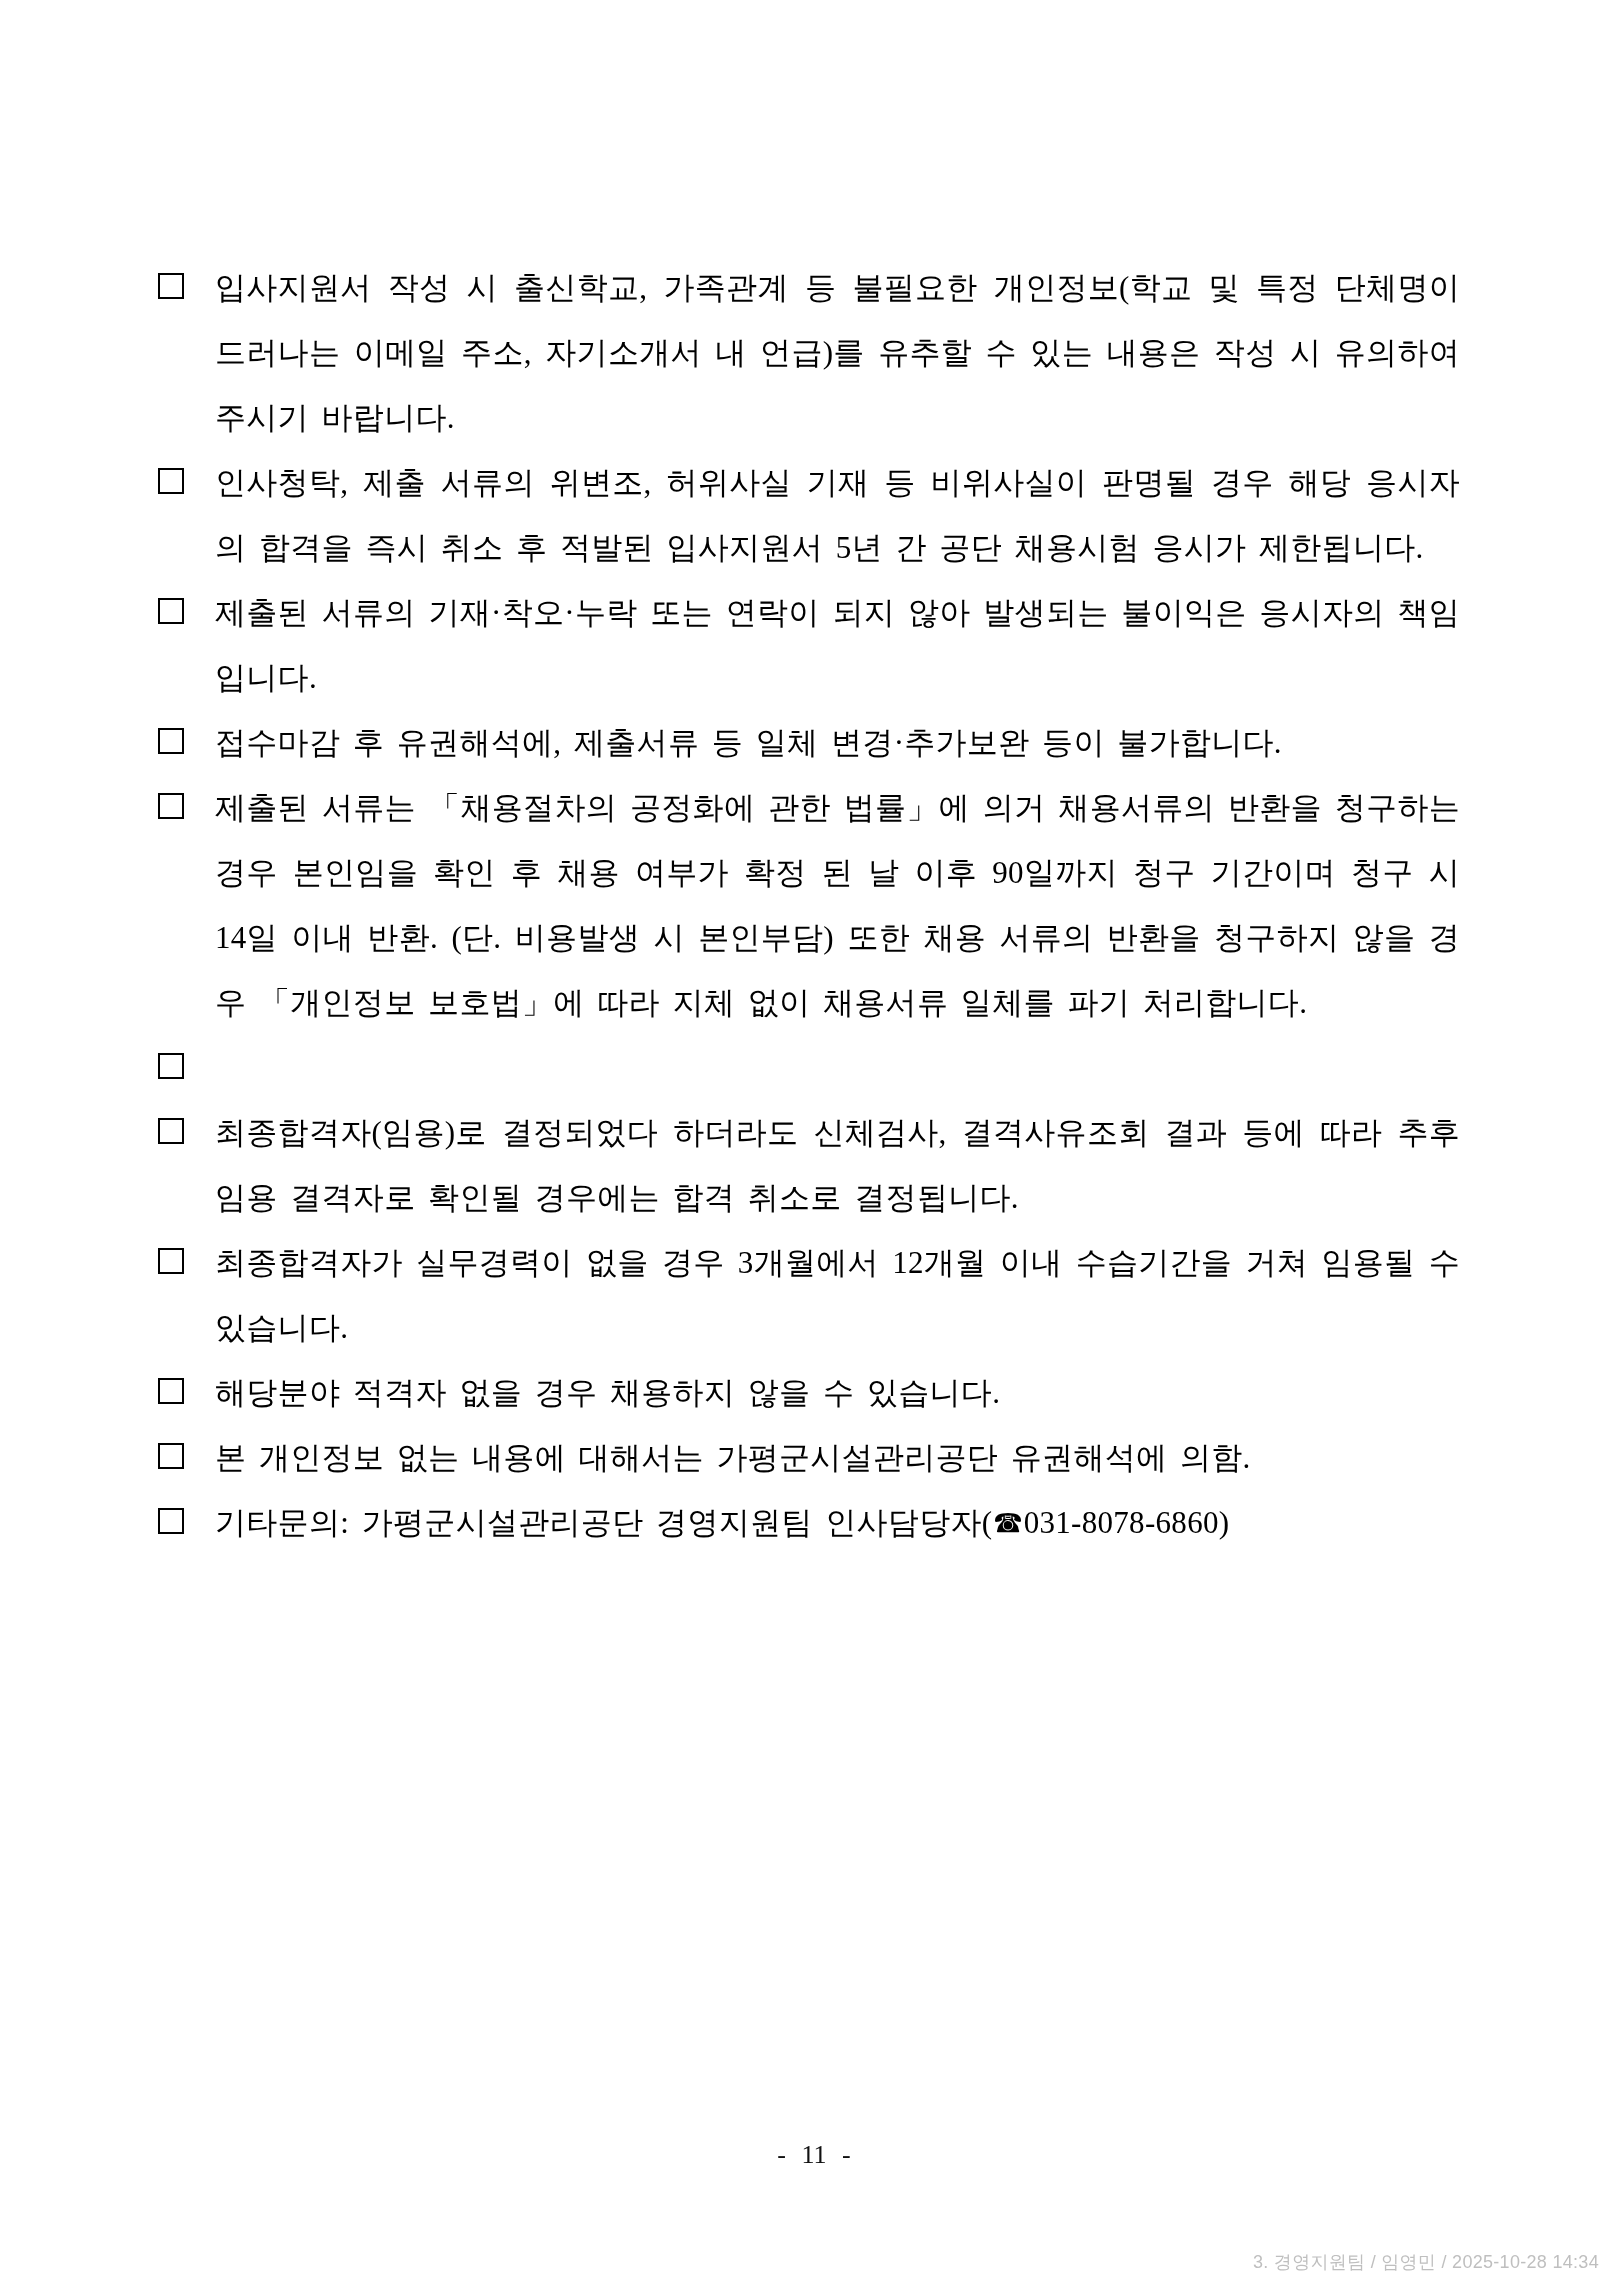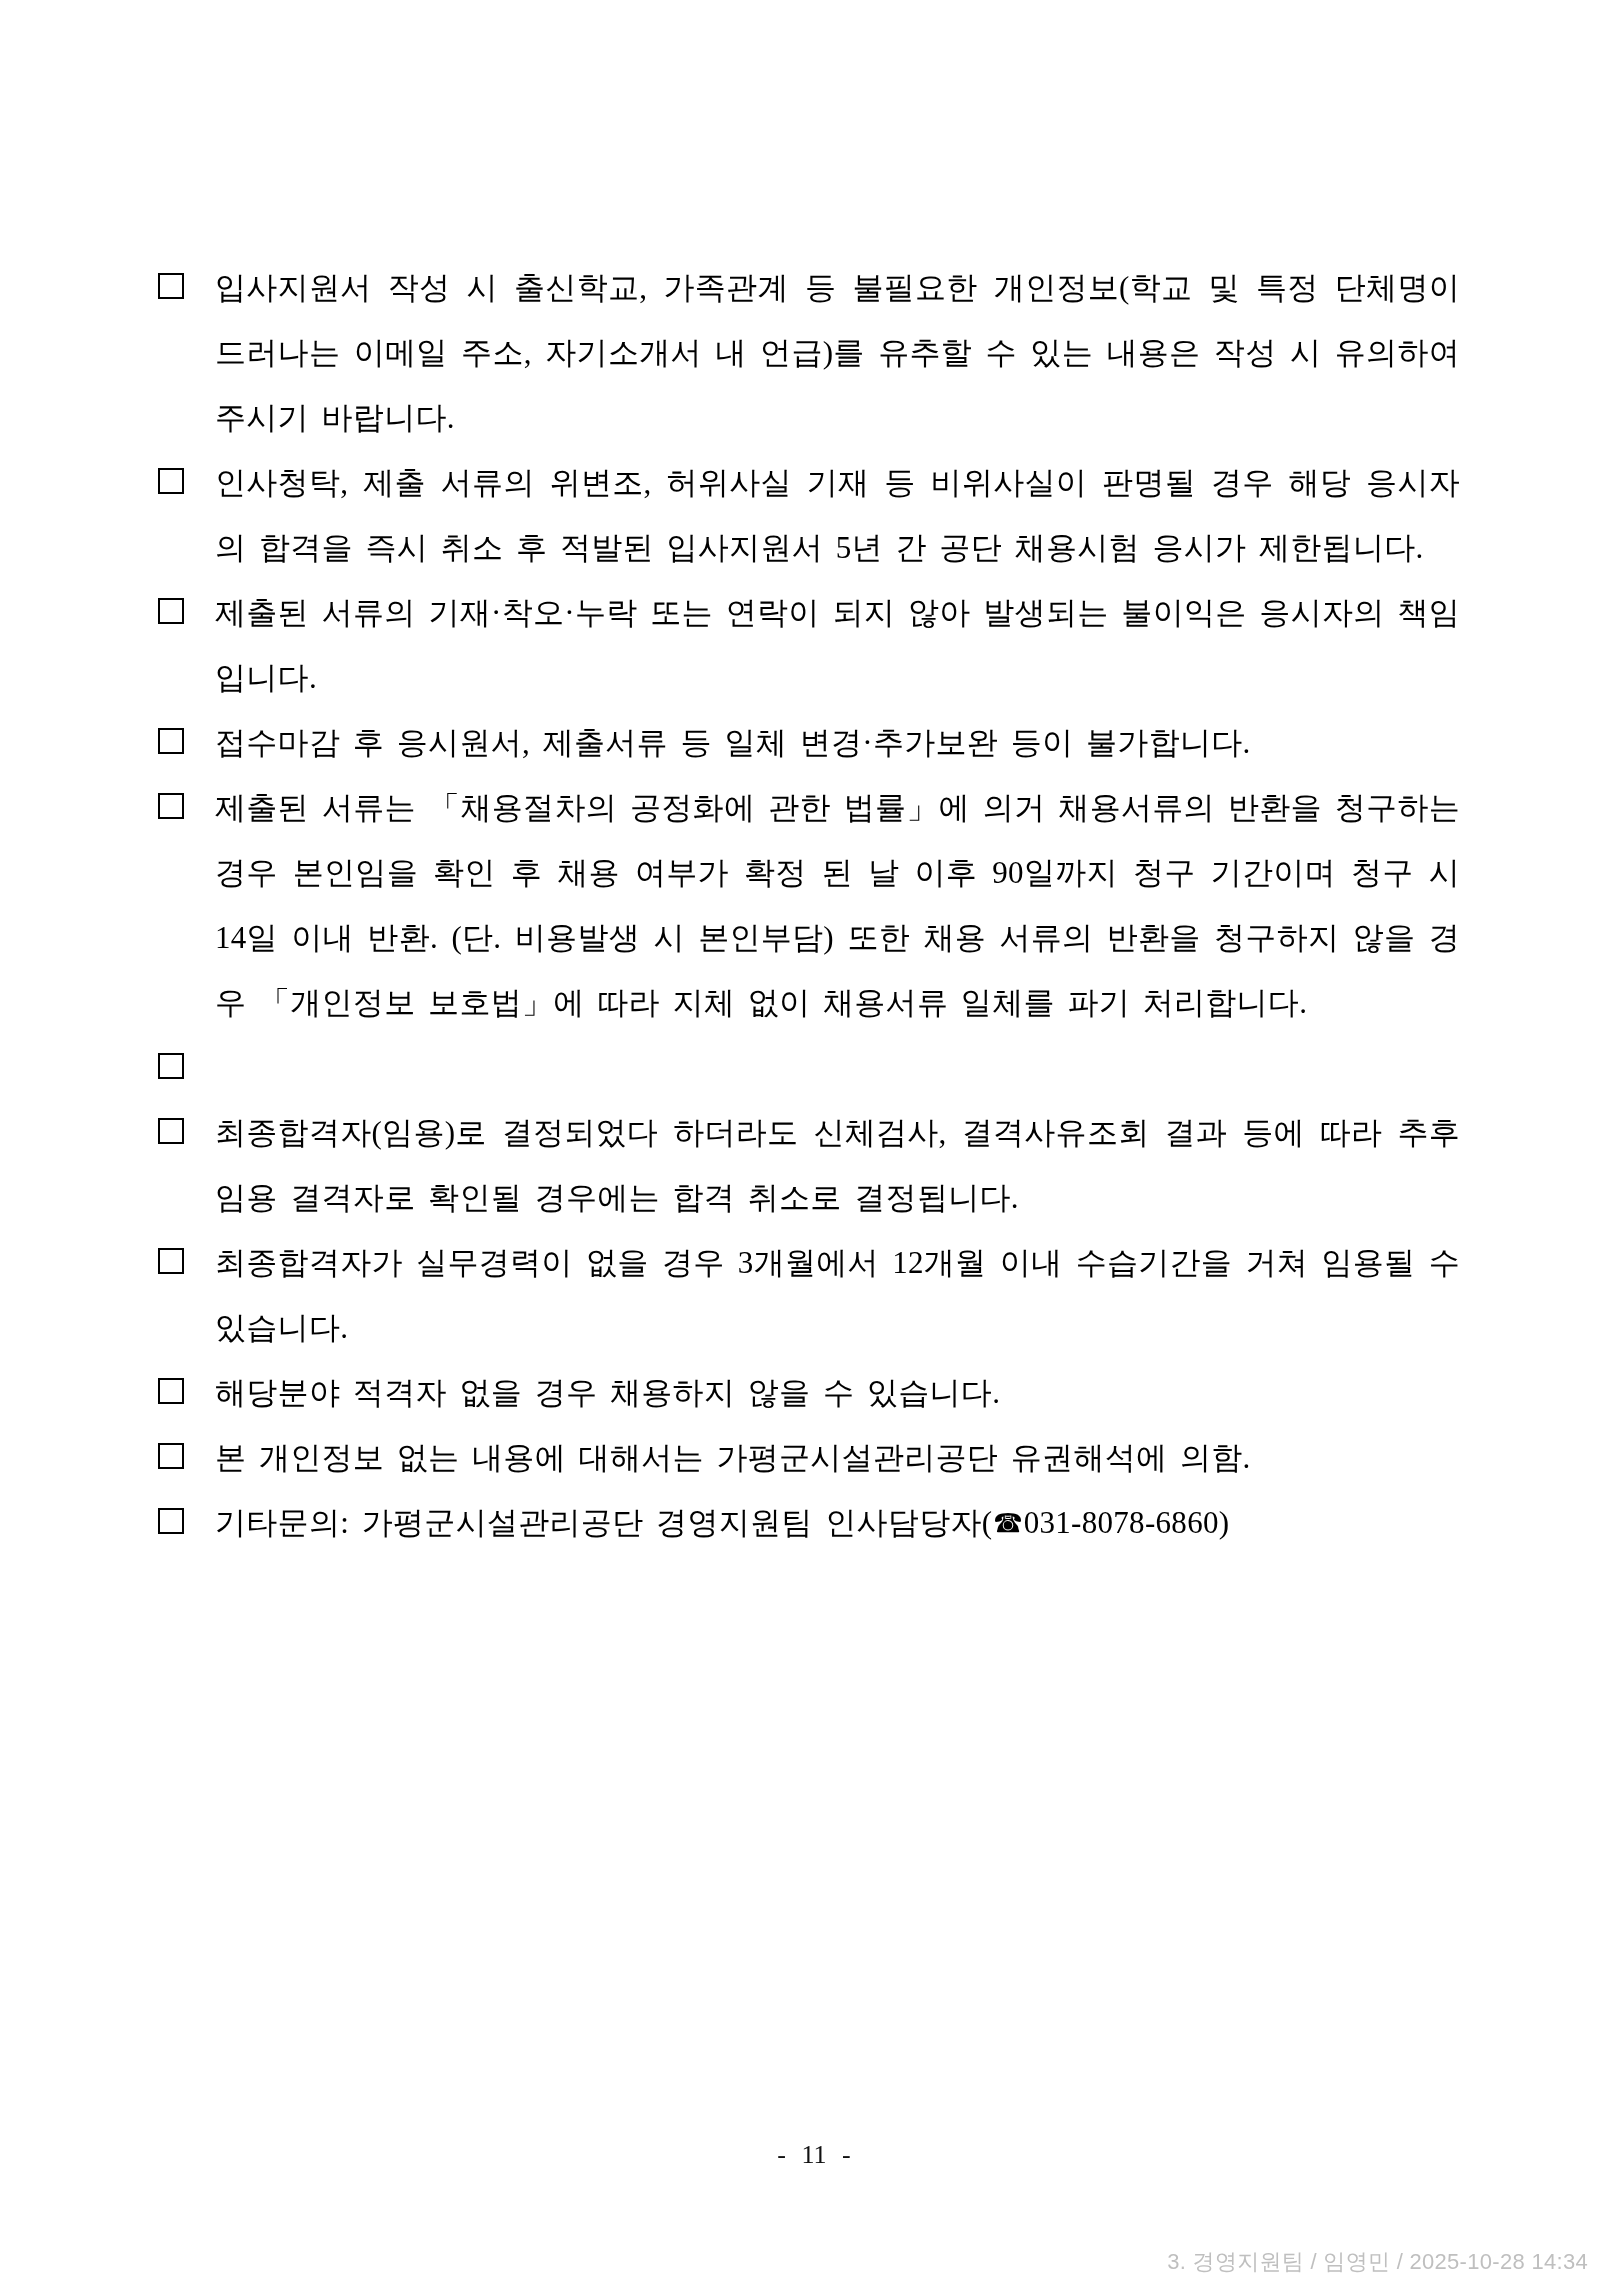--- a/index.html
+++ b/index.html
@@ -54,42 +54,42 @@
     font-size: 26px;
     line-height: 31px;
     color: #111111;
     word-spacing: 9px;
     margin-left: 6px;
   }
 
   .footer-stamp {
     position: absolute;
     top: 2249px;
-    right: 28px;
-    font-size: 22px;
+    right: 17px;
+    font-size: 18px;
     line-height: 26px;
     color: #bfbfbf;
     font-family: "Liberation Sans", "DejaVu Sans", sans-serif;
     letter-spacing: 0.3px;
   }
 </style>
 </head>
 <body>
 
 <div class="page">
 
   <div class="notices">
 
     <p class="bullet"><span class="box-icon"></span><span>입사지원서 작성 시 출신학교, 가족관계 등 불필요한 개인정보(학교 및 특정 단체명이 드러나는 이메일 주소, 자기소개서 내 언급)를 유추할 수 있는 내용은 작성 시 유의하여 주시기 바랍니다.</span></p>
 
     <p class="bullet"><span class="box-icon"></span><span>인사청탁, 제출 서류의 위변조, 허위사실 기재 등 비위사실이 판명될 경우 해당 응시자의 합격을 즉시 취소 후 적발된 입사지원서 5년 간 공단 채용시험 응시가 제한됩니다.</span></p>
 
     <p class="bullet"><span class="box-icon"></span><span>제출된 서류의 기재·착오·누락 또는 연락이 되지 않아 발생되는 불이익은 응시자의 책임입니다.</span></p>
 
-    <p class="bullet"><span class="box-icon"></span><span>접수마감 후 응시원서, 제출서류 등 일체 변경·추가보완 등이 불가합니다.</span></p>
+    <p class="bullet"><span class="box-icon"></span><span>접수마감 후 유권해석에, 제출서류 등 일체 변경·추가보완 등이 불가합니다.</span></p>
 
     <p class="bullet"><span class="box-icon"></span><span>제출된 서류는 「채용절차의 공정화에 관한 법률」에 의거 채용서류의 반환을 청구하는 경우 본인임을 확인 후 채용 여부가 확정 된 날 이후 90일까지 청구 기간이며 청구 시 14일 이내 반환. (단. 비용발생 시 본인부담) 또한 채용 서류의 반환을 청구하지 않을 경우 「개인정보 보호법」에 따라 지체 없이 채용서류 일체를 파기 처리합니다.</span></p>
 
     <p class="bullet"><span class="box-icon"></span></p>
 
     <p class="bullet"><span class="box-icon"></span><span>최종합격자(임용)로 결정되었다 하더라도 신체검사, 결격사유조회 결과 등에 따라 추후 임용 결격자로 확인될 경우에는 합격 취소로 결정됩니다.</span></p>
 
     <p class="bullet"><span class="box-icon"></span><span>최종합격자가 실무경력이 없을 경우 3개월에서 12개월 이내 수습기간을 거쳐 임용될 수 있습니다.</span></p>
 
     <p class="bullet"><span class="box-icon"></span><span>해당분야 적격자 없을 경우 채용하지 않을 수 있습니다.</span></p>

